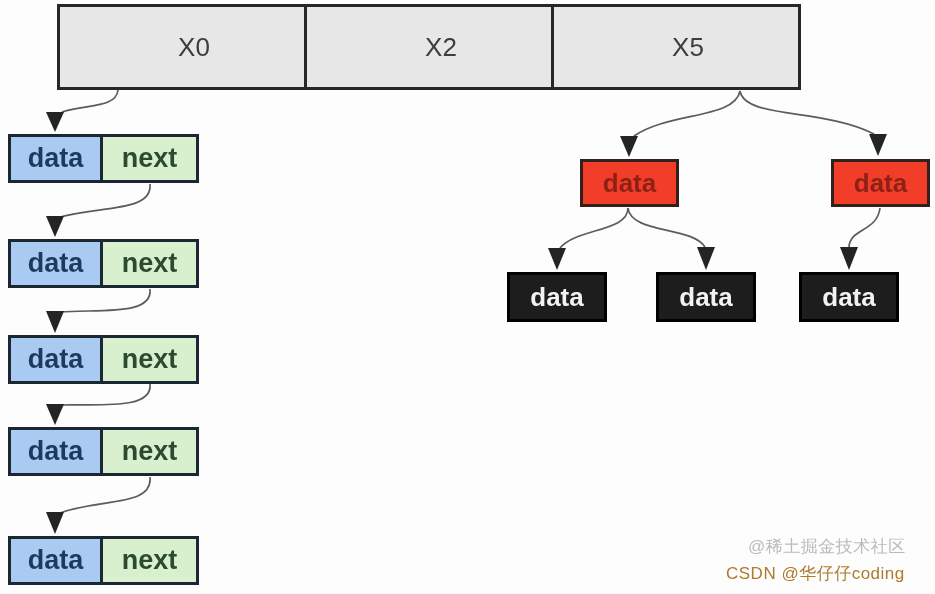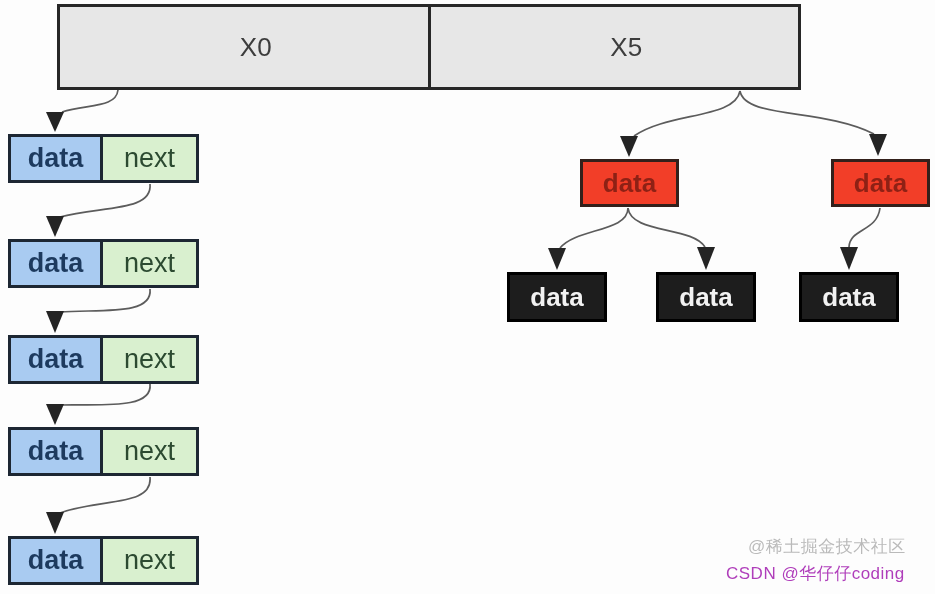--- a/index.html
+++ b/index.html
@@ -33,53 +33,54 @@
   .ldata{
     width:95px;box-sizing:border-box;
     background:#a9cbf1;border:3px solid #1d2733;
     display:flex;align-items:center;justify-content:center;
     font-size:27px;font-weight:bold;color:#1d3a5e;
   }
   .lnext{
     flex:1;box-sizing:border-box;
     background:#d9f0cf;border:3px solid #1d2733;border-left:none;
     display:flex;align-items:center;justify-content:center;
-    font-size:27px;font-weight:normal;color:#2c4a31;
+    font-size:27px;font-weight:bold;color:#2c4a31;
   }
   
   .rnode{
     position:absolute;width:99px;height:48px;box-sizing:border-box;
     background:#f23e28;border:3px solid #33201b;
     display:flex;align-items:center;justify-content:center;
     font-size:26px;font-weight:bold;color:#8e2115;
   }
   .bnode{
     position:absolute;width:100px;height:50px;box-sizing:border-box;
     background:#1d1d1d;border:3px solid #000000;
     display:flex;align-items:center;justify-content:center;
     font-size:26px;font-weight:bold;color:#f2f2f2;
   }
   .edges{position:absolute;left:0;top:0;pointer-events:none;}
   .edges path{fill:none;stroke:#5c5c5c;stroke-width:1.7px;}
   .edges polygon{fill:#242424;stroke:none;}
   
   .wm{
     position:absolute;
-    font-size:17px;color:#a21caf;opacity:.85;
+    font-size:17px;color:#a16207;opacity:.85;
     white-space:nowrap;letter-spacing:.5px;
   }
   .wm.secondary{color:#9e9e9e;opacity:.7;}
 </style>
 </head>
 <body>
 
 <div class="canvas">
 
   <div class="bucket-array">
     <div class="bucket-cell">X0</div>
+    <div class="bucket-cell">X2</div>
     <div class="bucket-cell">X5</div>
   </div>
 
   <svg class="edges" width="935" height="594" viewBox="0 0 935 594">
 
     <path d="M118,90 C116,108 88,104 62,112"></path>
     <polygon points="46,112 64,112 55,132"></polygon>
 
     <path d="M150,184 C153,212 100,206 60,217"></path>
     <polygon points="46,216 64,216 55,237"></polygon>

